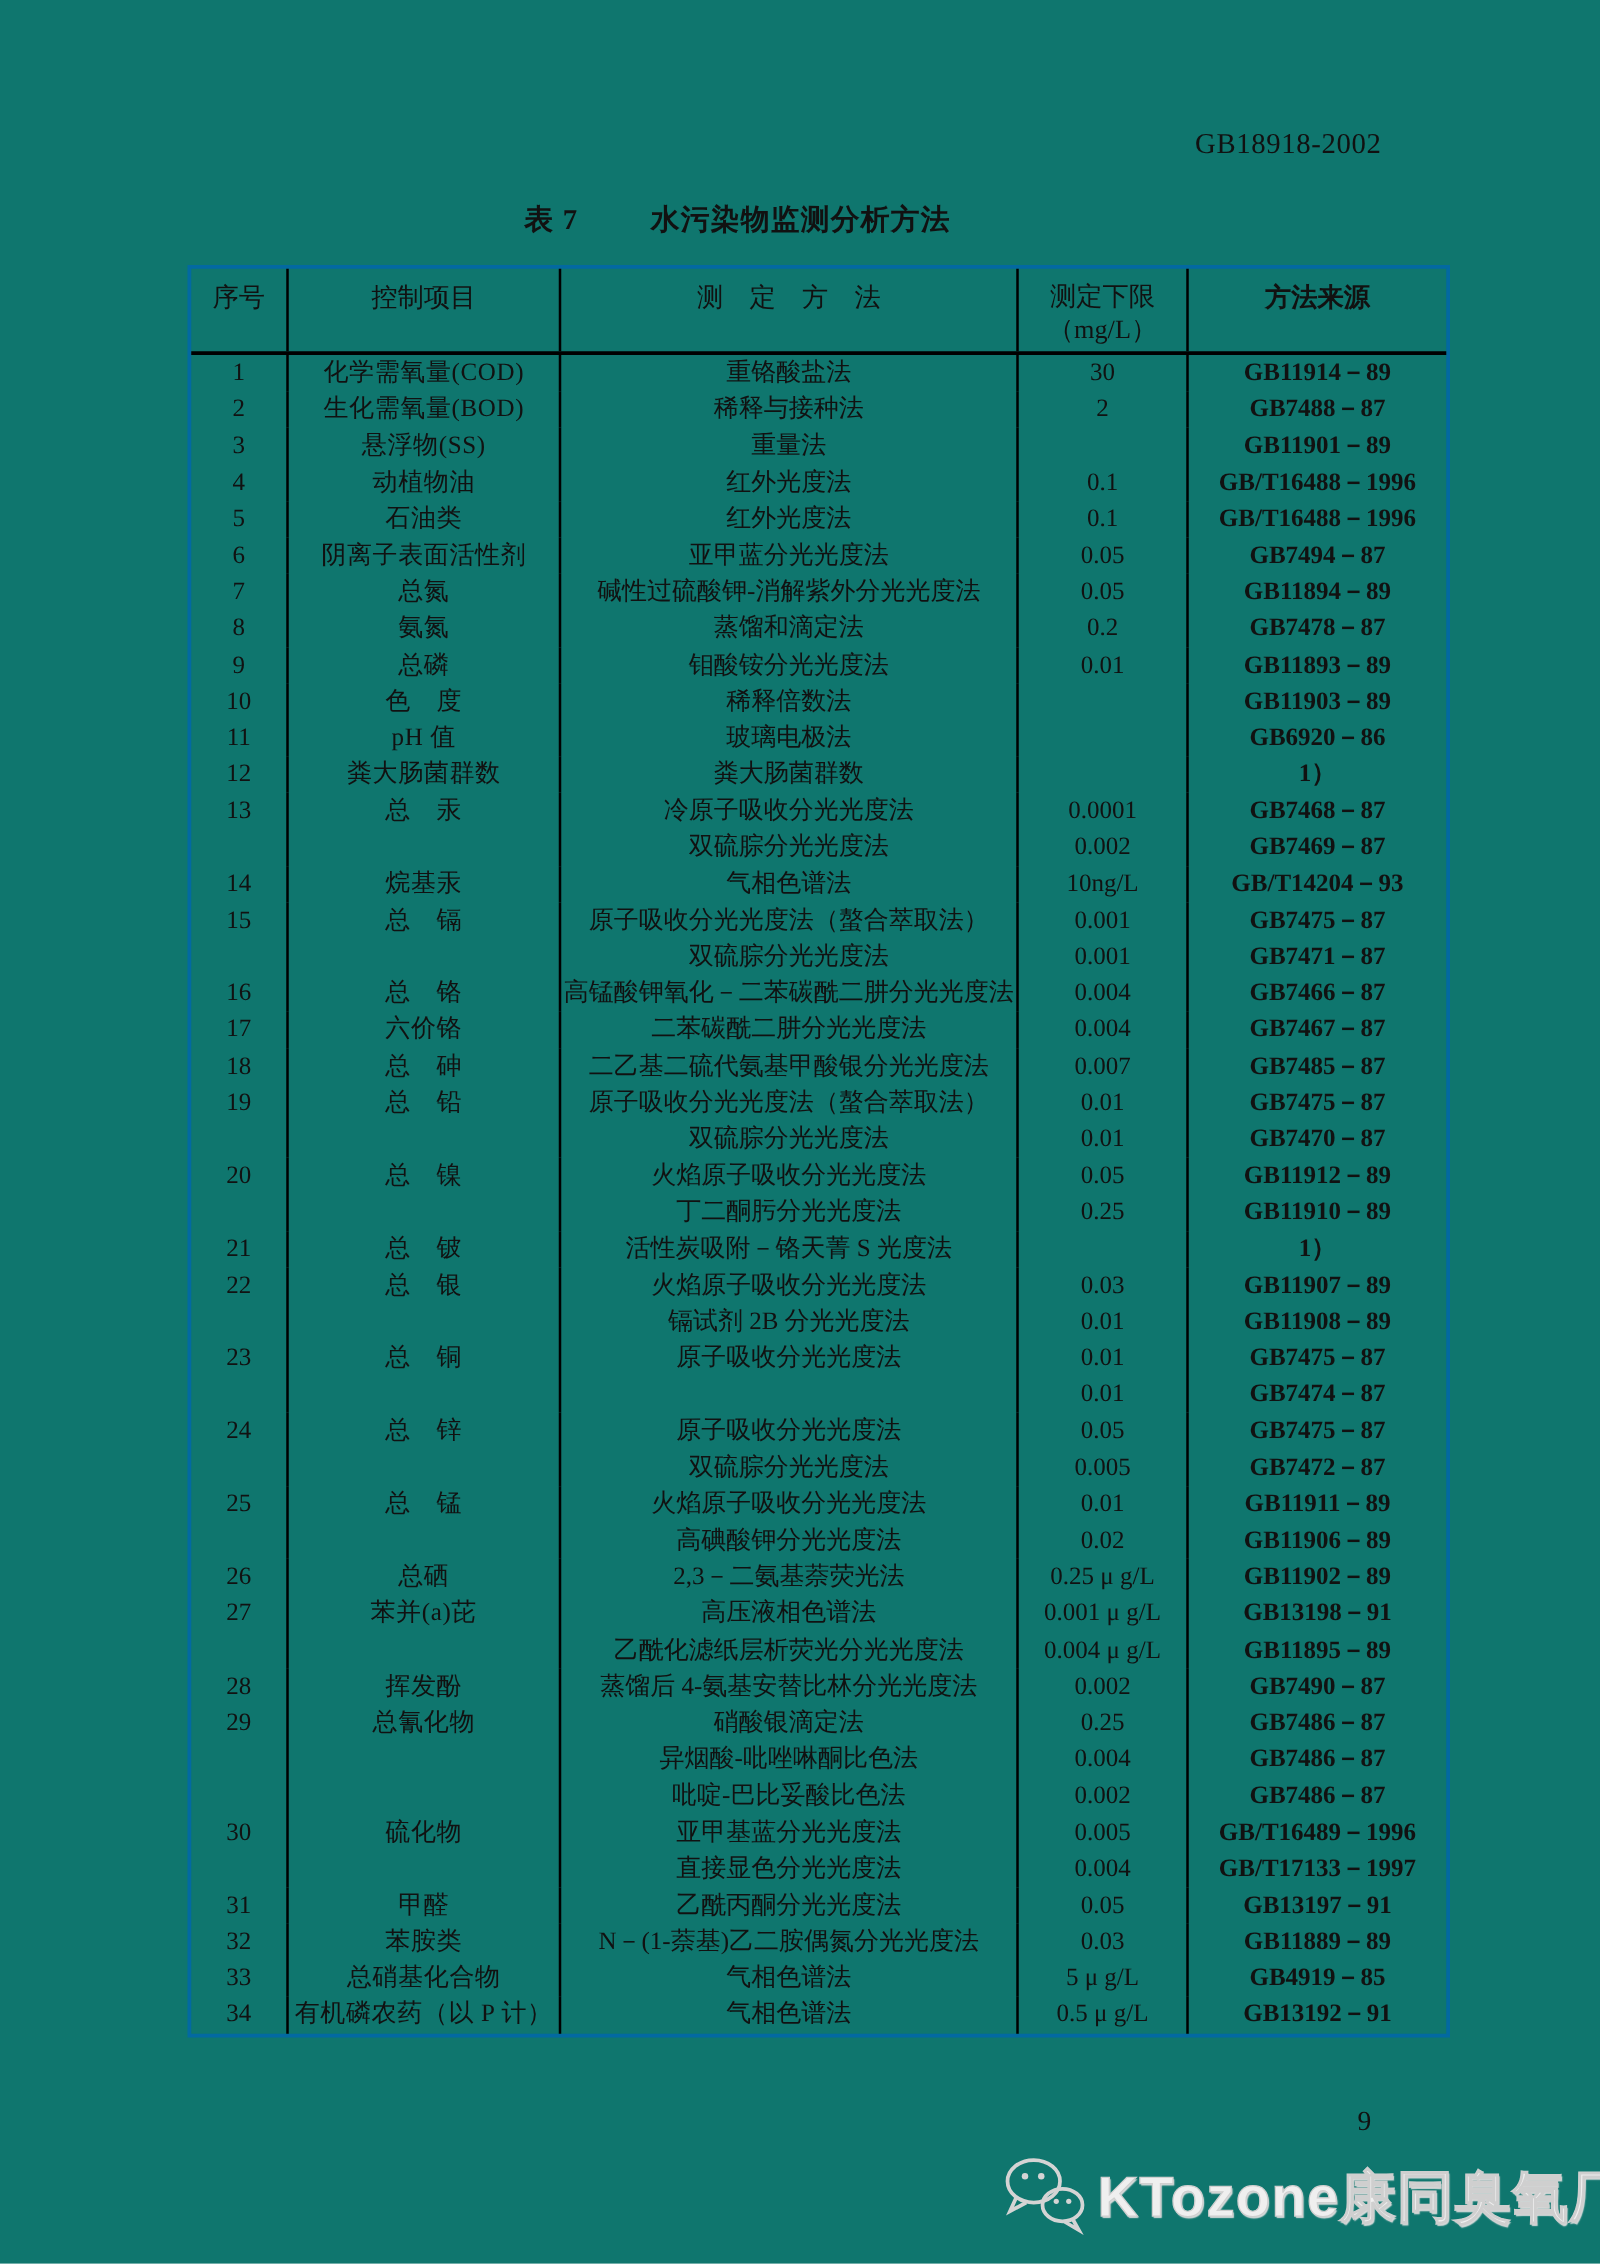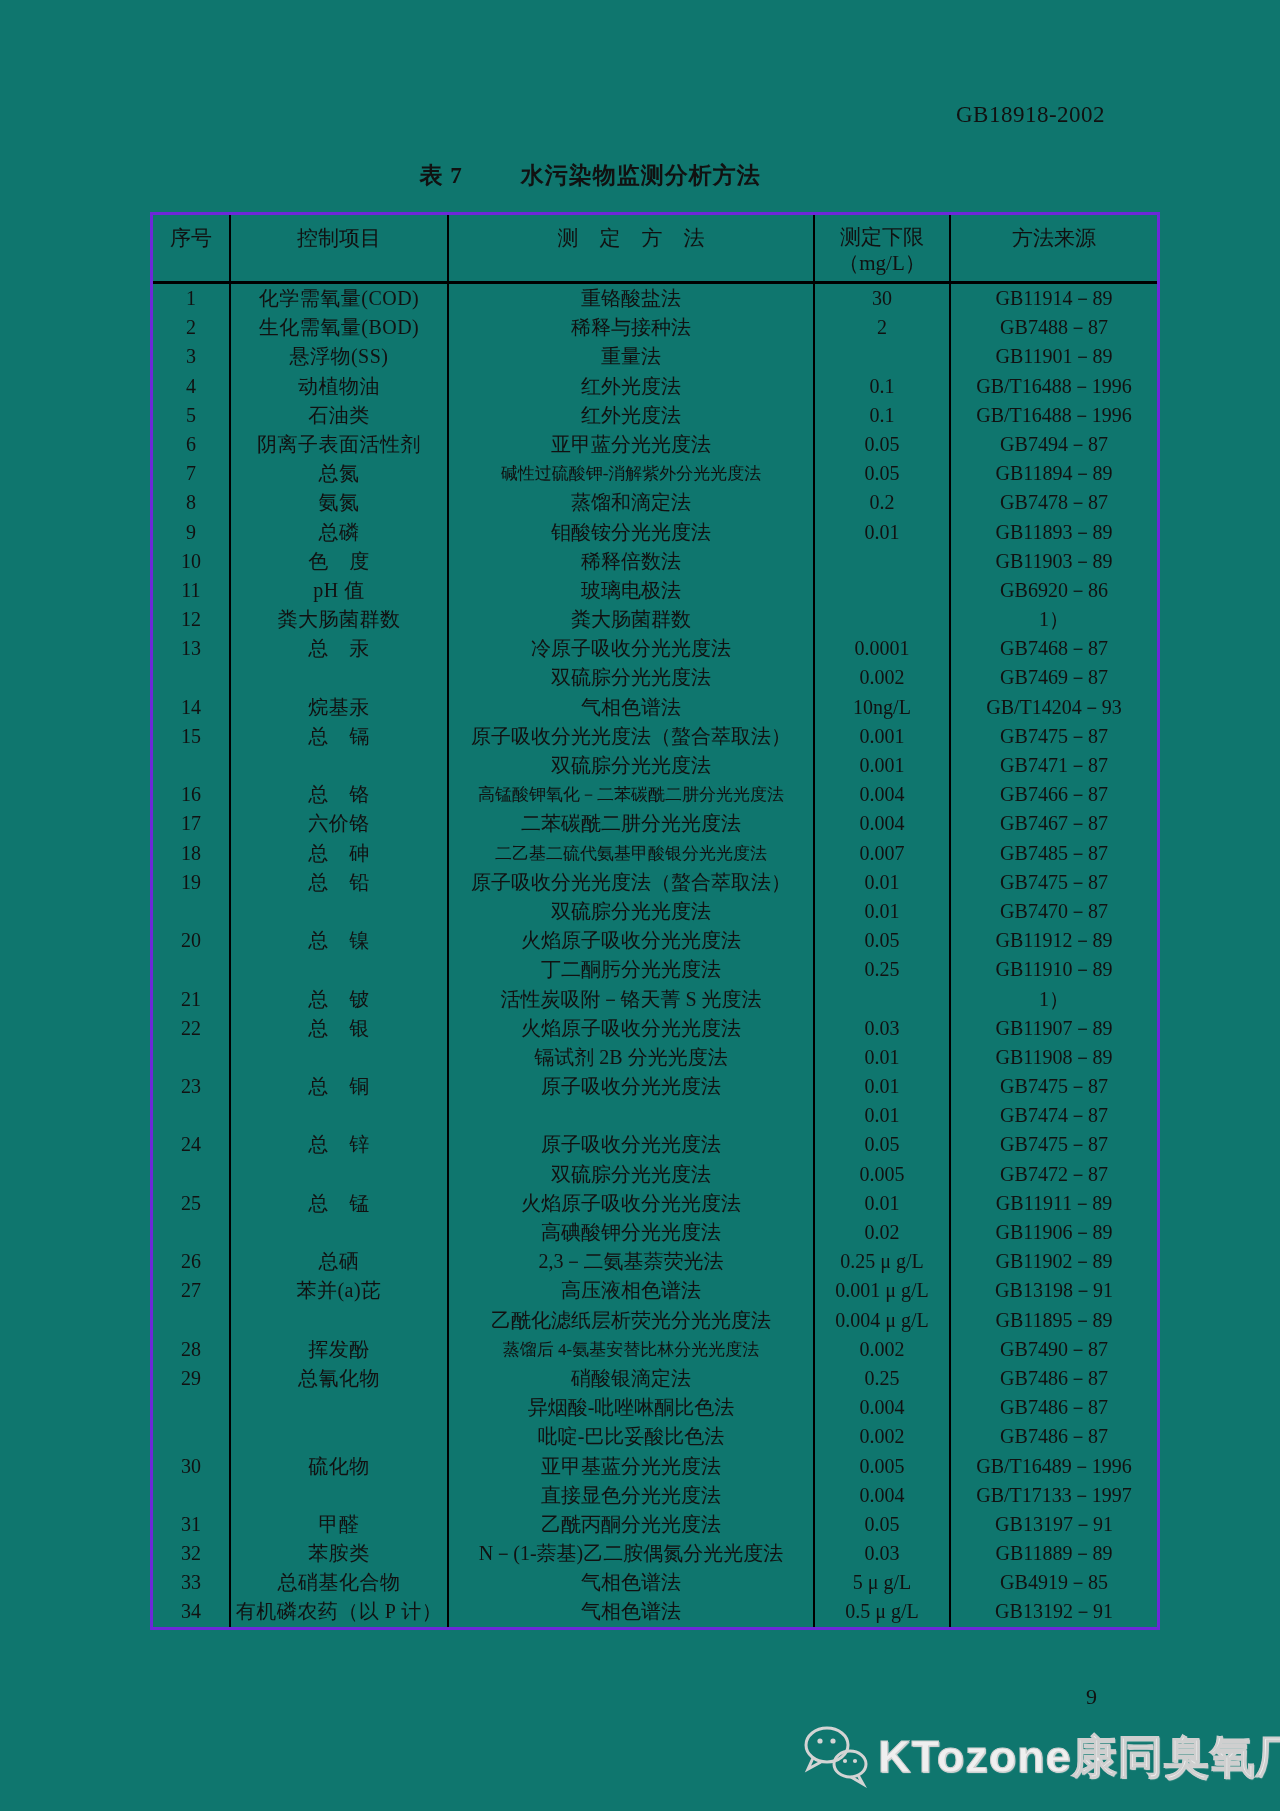--- a/index.html
+++ b/index.html
@@ -2,29 +2,29 @@
 <html><head>
 <meta charset="utf-8">
 <style>
   html,body{margin:0;padding:0;background:#ffffff;}
   .page{position:relative;width:1280px;height:1811px;background:#0f766e;overflow:hidden;
         font-family:"Liberation Serif","DejaVu Serif",serif;color:#111111;}
   .std-no{position:absolute;top:102px;left:956px;font-size:23px;letter-spacing:.5px;}
   .table-title{position:absolute;top:160px;left:90px;width:1000px;text-align:center;
                font-size:23px;font-weight:bold;letter-spacing:1px;}
   .table-title .t-label{margin-right:58px;}
-  .tbl{position:absolute;left:150px;top:212px;width:1010px;border:3px solid #6d28d9;box-sizing:border-box;}
+  .tbl{position:absolute;left:150px;top:212px;width:1010px;border:3px solid #0369a1;box-sizing:border-box;}
   .tr{display:grid;grid-template-columns:78px 218px 366px 136px 1fr;}
   .td{border-right:2px solid #000;text-align:center;box-sizing:border-box;min-width:0;}
-  .td:last-child{border-right:none;}
+  .td:last-child{border-right:none;font-weight:bold;}
   .head-tr{border-bottom:3px solid #000;}
   .th{font-size:21px;padding-top:9px;height:66px;}
   .limit-th div{line-height:26px;}
   .line{height:29.2px;line-height:29.2px;font-size:20px;white-space:nowrap;overflow:visible;}
-  .line.small{font-size:17px;}
+  .line.small{font-size:20px;}
   .c-no .line,.c-item .line{font-size:20px;}
   .body-tr .c-item .line{letter-spacing:.5px;}
   .page-number{position:absolute;top:1684px;left:1086px;font-size:22px;}
   .watermark{position:absolute;top:1722px;left:800px;display:flex;align-items:center;gap:6px;}
   .watermark .wm-text{font-size:45px;font-weight:bold;color:#efefef;
       -webkit-text-stroke:1px #cfcfcf;text-shadow:1px 1px 1px #dedede;white-space:nowrap;
       font-family:"Liberation Sans","DejaVu Sans",sans-serif;letter-spacing:1px;}
 </style>
 </head>
 <body>

